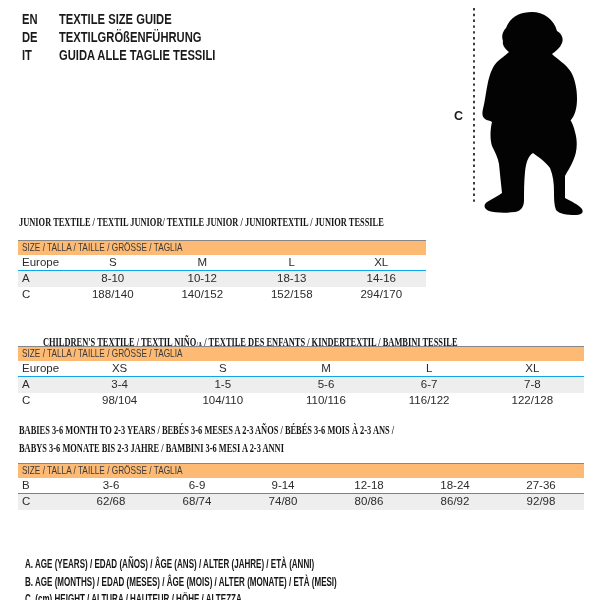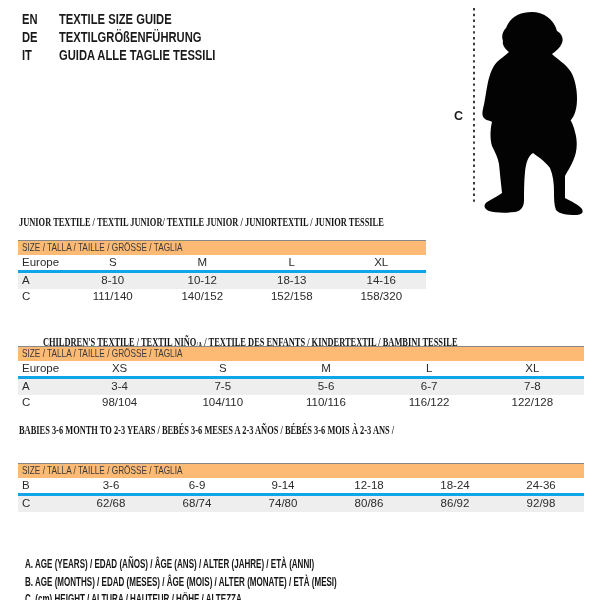--- a/index.html
+++ b/index.html
@@ -26,21 +26,21 @@
   
   .size-table{position:absolute;left:18px;border-collapse:collapse;table-layout:fixed;font-size:11.5px;color:#2b2b2b;}
   .tbl1{top:240px;width:408px;}
   .tbl2{top:346px;width:566px;}
   .tbl3{top:463px;width:566px;}
   .size-table col.c-label{width:50px;}
   .size-table td{height:15.5px;padding:0;text-align:center;vertical-align:middle;line-height:1;}
   .size-table tr.bar td{background:#fdba74;border-top:1.5px solid #878787;height:13.5px;text-align:left;padding-left:4px;color:#3a3a3a;}
   .cnd-bar{display:inline-block;font-size:11px;transform:scaleX(0.75);transform-origin:0 50%;white-space:nowrap;}
   .size-table td.lbl{text-align:left;padding-left:4px;}
-  .size-table tr.r-b td{border-bottom:3px solid #0ea5e9;}
+  .size-table tr.r-b td{border-bottom:1px solid #0ea5e9;}
   .size-table tr.r-alt td{background:#eeeeee;}
 
   
   .legend{position:absolute;left:25px;top:536px;line-height:16.6px;margin-top:19px;}
   .cnd-leg{display:inline-block;font-weight:bold;font-size:12px;transform:scaleX(0.67);transform-origin:0 50%;white-space:nowrap;color:#151515;}
 </style>
 </head>
 <body>
 
 <div class="page">
@@ -92,24 +92,24 @@
     </tr>
     <tr class="r-alt">
       <td class="lbl"><span>A</span></td>
       <td><span>8-10</span></td>
       <td><span>10-12</span></td>
       <td><span>18-13</span></td>
       <td><span>14-16</span></td>
     </tr>
     <tr>
       <td class="lbl"><span>C</span></td>
-      <td><span>111/140</span></td>
+      <td><span>188/140</span></td>
       <td><span>140/152</span></td>
       <td><span>152/158</span></td>
-      <td><span>158/320</span></td>
+      <td><span>294/170</span></td>
     </tr>
   </tbody>
     </table>
 
   <div class="sec-title t2">
     <span class="cnd-title"><span>CHILDREN'S TEXTILE / TEXTIL NIÑO</span><span class="sub-sz">/A</span><span> / TEXTILE DES ENFANTS / KINDERTEXTIL / BAMBINI TESSILE</span></span>
   </div>
   <table class="size-table tbl2">
     <colgroup>
         <col class="c-label">
@@ -127,38 +127,39 @@
       <td class="lbl"><span>Europe</span></td>
       <td><span>XS</span></td>
       <td><span>S</span></td>
       <td><span>M</span></td>
       <td><span>L</span></td>
       <td><span>XL</span></td>
     </tr>
     <tr class="r-alt">
       <td class="lbl"><span>A</span></td>
       <td><span>3-4</span></td>
-      <td><span>7-5</span></td>
+      <td><span>1-5</span></td>
       <td><span>5-6</span></td>
       <td><span>6-7</span></td>
       <td><span>7-8</span></td>
     </tr>
     <tr>
       <td class="lbl"><span>C</span></td>
       <td><span>98/104</span></td>
       <td><span>104/110</span></td>
       <td><span>110/116</span></td>
       <td><span>116/122</span></td>
       <td><span>122/128</span></td>
     </tr>
   </tbody>
     </table>
 
   <div class="sec-title t3">
     <div><span class="cnd-title">BABIES 3-6 MONTH TO 2-3 YEARS / BEBÉS 3-6 MESES A 2-3 AÑOS / BÉBÉS 3-6 MOIS À 2-3 ANS /</span></div>
+    <div><span class="cnd-title">BABYS 3-6 MONATE BIS 2-3 JAHRE / BAMBINI 3-6 MESI A 2-3 ANNI</span></div>
   </div>
   <table class="size-table tbl3">
     <colgroup>
         <col class="c-label">
         <col>
         <col>
         <col>
         <col>
         <col>
         <col>
@@ -167,21 +168,21 @@
         <tr class="bar">
       <td colspan="7"><span class="cnd-bar">SIZE / TALLA / TAILLE / GRÖSSE / TAGLIA</span></td>
     </tr>
     <tr class="r-b">
       <td class="lbl"><span>B</span></td>
       <td><span>3-6</span></td>
       <td><span>6-9</span></td>
       <td><span>9-14</span></td>
       <td><span>12-18</span></td>
       <td><span>18-24</span></td>
-      <td><span>24-36</span></td>
+      <td><span>27-36</span></td>
     </tr>
     <tr class="r-alt">
       <td class="lbl"><span>C</span></td>
       <td><span>62/68</span></td>
       <td><span>68/74</span></td>
       <td><span>74/80</span></td>
       <td><span>80/86</span></td>
       <td><span>86/92</span></td>
       <td><span>92/98</span></td>
     </tr>

